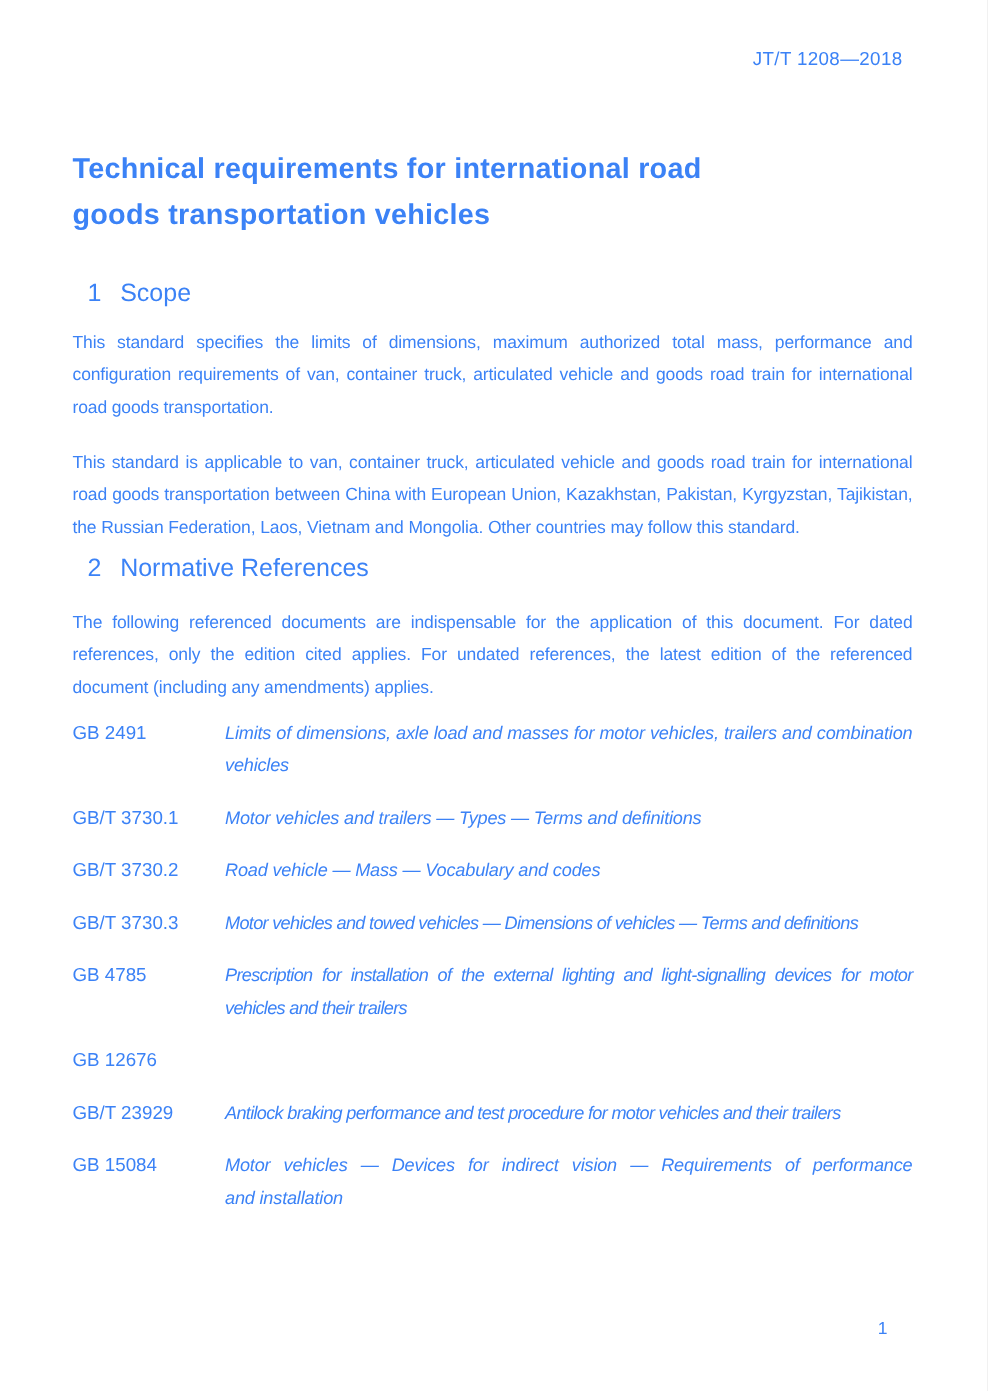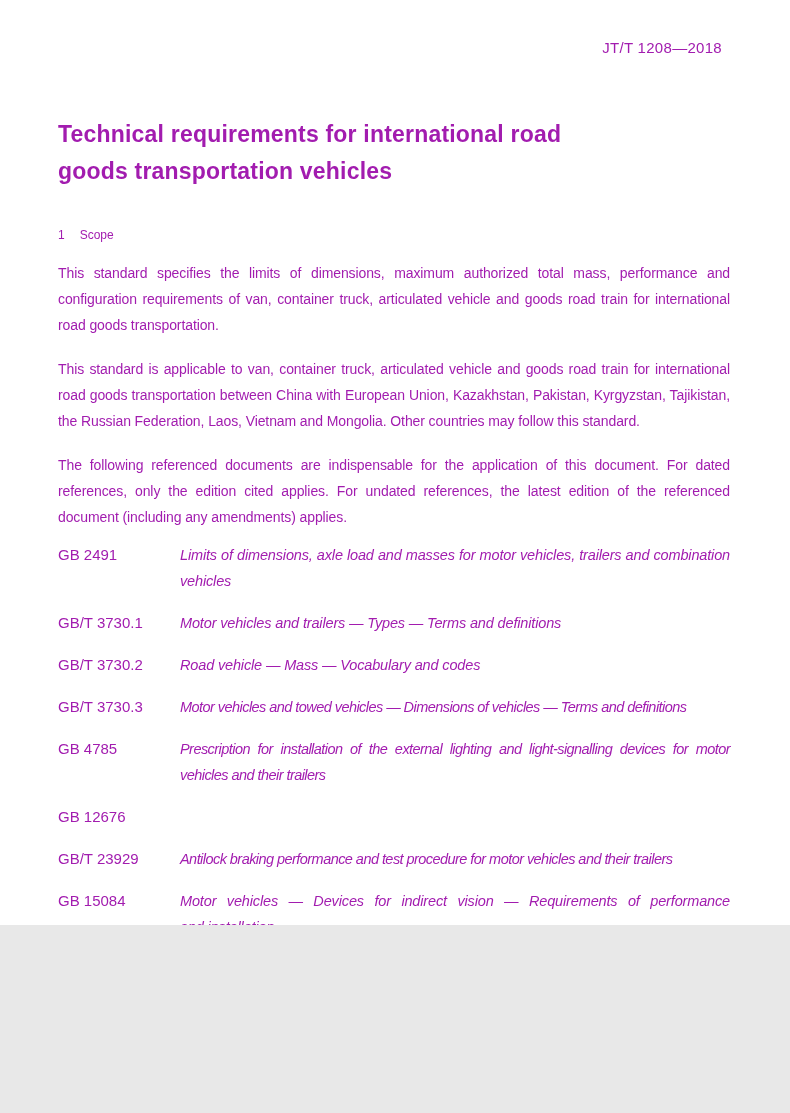--- a/index.html
+++ b/index.html
@@ -1,22 +1,22 @@
 <!DOCTYPE html>
 <html><head>
 <meta charset="utf-8">
 <style>
   html, body { margin: 0; padding: 0; background: #e8e8e8; }
   .page {
     position: relative;
     width: 790px;
-    height: 925px;
+    height: 1113px;
     margin: 0 auto;
     background: #ffffff;
-    color: #a21caf;
+    color: #3b82f6;
     font-family: "Liberation Sans", "DejaVu Sans", sans-serif;
     box-sizing: border-box;
     padding: 0 60px 0 58px;
     overflow: hidden;
   }
   .doc-header {
     padding-top: 37px;
     text-align: right;
     font-size: 15px;
     line-height: 21px;
@@ -26,22 +26,22 @@
   .doc-title {
     margin: 58px 0 0 0;
     font-size: 23px;
     line-height: 37px;
     font-weight: 700;
     text-align: left;
     letter-spacing: 0.2px;
   }
   .doc-title .title-line { display: block; }
   .sec-heading {
-    margin: 34px 0 0 0;
-    font-size: 12px;
+    margin: 34px 0 0 12px;
+    font-size: 20px;
     line-height: 22px;
     font-weight: 400;
   }
   .sec-heading.second { margin-top: 10px; }
   .sec-heading .sec-num { display: inline-block; margin-right: 15px; }
   p.body-par {
     margin: 18px 0 0 0;
     font-size: 14px;
     line-height: 26px;
     text-align: justify;
@@ -92,20 +92,21 @@
     <span class="title-line">goods transportation vehicles</span>
   </h1>
 
   <section>
     <h2 class="sec-heading"><span class="sec-num">1</span><span>Scope</span></h2>
     <p class="body-par first">This standard specifies the limits of dimensions, maximum authorized total mass, performance and configuration requirements of van, container truck, articulated vehicle and goods road train for international road goods transportation.</p>
     <p class="body-par">This standard is applicable to van, container truck, articulated vehicle and goods road train for international road goods transportation between China with European Union, Kazakhstan, Pakistan, Kyrgyzstan, Tajikistan, the Russian Federation, Laos, Vietnam and Mongolia. Other countries may follow this standard.</p>
   </section>
 
   <section>
+    <h2 class="sec-heading second"><span class="sec-num">2</span><span>Normative References</span></h2>
     <p class="body-par">The following referenced documents are indispensable for the application of this document. For dated references, only the edition cited applies. For undated references, the latest edition of the referenced document (including any amendments) applies.</p>
 
     <div class="refs">
       <div class="ref-entry">
         <div class="ref-code">GB 2491</div>
         <div class="ref-title">Limits of dimensions, axle load and masses for motor vehicles, trailers and combination vehicles</div>
       </div>
       <div class="ref-entry">
         <div class="ref-code">GB/T 3730.1</div>
         <div class="ref-title">Motor vehicles and trailers — Types — Terms and definitions</div>

